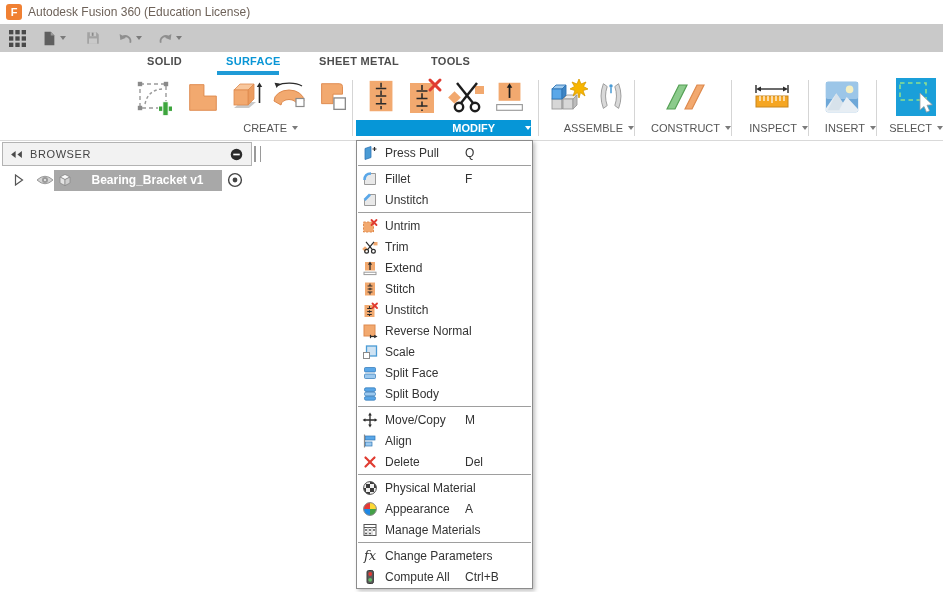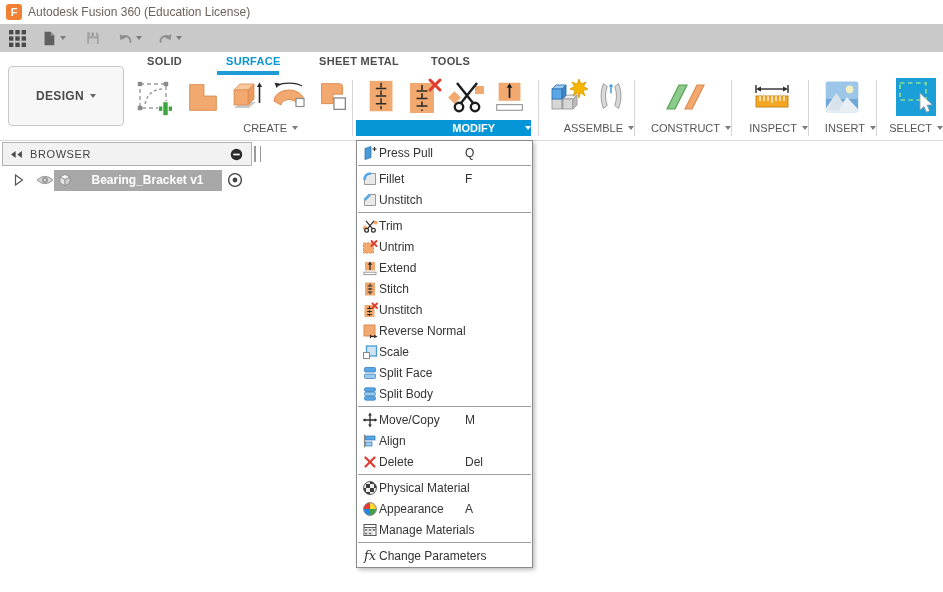--- a/index.html
+++ b/index.html
@@ -47,21 +47,21 @@
   .browser-grip{position:absolute;left:254px;top:146px;width:4px;height:16px;
                 border-left:2px solid #9a9a9a;border-right:1px solid #9a9a9a;}
   .tree-row{position:absolute;left:14px;top:169px;height:22px;display:flex;align-items:center;}
   .tree-hl{display:flex;align-items:center;background:#a8a8a8;height:21px;width:168px;}
   .tree-hl .lbl{flex:1;text-align:center;font-size:12px;font-weight:bold;color:#fff;white-space:nowrap;}
 
   
   .menu{position:absolute;left:356px;top:140px;width:175px;background:#fff;
         border:1px solid #8c8c8c;box-shadow:2px 2px 4px rgba(0,0,0,.25);padding:1px 0;}
   .mi{position:relative;height:21px;display:flex;align-items:center;padding-left:4px;cursor:default;}
-  .mi .mic{width:18px;height:16px;flex:none;display:flex;align-items:center;justify-content:center;}
+  .mi .mic{width:18px;height:16px;flex:none;margin-right:6px;display:flex;align-items:center;justify-content:center;}
   .mi .lbl{font-size:12px;color:#333;white-space:nowrap;text-align:right;}
   .mi .sc{position:absolute;left:108px;font-size:12px;color:#333;}
   .msep{border-top:1px solid #9e9e9e;margin:2px 1px;}
   .fx{font-family:"DejaVu Serif","Liberation Serif",serif;font-style:italic;font-size:13px;color:#333;line-height:14px;}
   svg{display:block;}
 </style>
 </head>
 <body>
 
 <div id="app">
@@ -130,24 +130,20 @@
       <svg width="15" height="15" viewBox="0 0 16 16">
           <path d="M3 5 L8 2.4 L13 5 L8 7.6 Z" fill="#c2c2c2" stroke="#555" stroke-width="0.8"></path>
           <path d="M3 5 V11 L8 13.6 V7.6 Z" fill="#9a9a9a" stroke="#555" stroke-width="0.8"></path>
           <path d="M13 5 V11 L8 13.6 V7.6 Z" fill="#7d7d7d" stroke="#555" stroke-width="0.8"></path>
         </svg>
       <span class="lbl">Bearing_</span>
     </div>
   </div>
 
   <div class="ribbon">
-    <div class="design-btn">
-      <span>DESIGN</span>
-        <span class="caret"></span>
-    </div>
 
     <div class="rtab" style="left:147px">SOLID</div>
     <div class="rtab active" style="left:226px">SURFACE</div>
     <div class="rtab" style="left:319px">SHEET METAL</div>
     <div class="rtab" style="left:431px">TOOLS</div>
     <div class="tab-underline"></div>
 
     <div class="ricon" style="left:134px">
       <svg width="40" height="40" viewBox="0 0 40 40">
           <rect x="5" y="7" width="26" height="24" fill="#fff" stroke="#9a9a9a" stroke-width="1.4" stroke-dasharray="4 3"></rect>
@@ -409,44 +405,44 @@
             <path d="M2.5 8 L8 2.5" stroke="#5AA7E8" stroke-width="2.6"></path>
           </svg>
         </span>
       <span class="lbl">Unstitch</span>
     </div>
     <div class="msep"></div>
 
     <div class="mi">
       <span class="mic">
           <svg width="16" height="16" viewBox="0 0 16 16">
+            <rect x="1.5" y="4" width="10" height="10" fill="#F2A96F" stroke="#DE8A4E" stroke-dasharray="2.2 1.4"></rect>
+            <g stroke="#E03C31" stroke-width="1.8" stroke-linecap="round">
+              <path d="M9.5 2 L14.5 7"></path>
+              <path d="M14.5 2 L9.5 7"></path>
+            </g>
+          </svg>
+        </span>
+      <span class="lbl">Untrim</span>
+    </div>
+
+    <div class="mi">
+      <span class="mic">
+          <svg width="16" height="16" viewBox="0 0 16 16">
             <rect x="1" y="8" width="4" height="4" transform="rotate(45 3 10)" fill="#F2A96F"></rect>
             <rect x="11.5" y="3" width="4" height="3.4" fill="#F2A96F"></rect>
             <g stroke="#2b2b2b" stroke-width="1.2" fill="none">
               <path d="M5.6 10.6 L12 2.8"></path>
               <path d="M10.4 10.6 L4 2.8"></path>
               <circle cx="4.6" cy="12.3" r="1.9"></circle>
               <circle cx="11.4" cy="12.3" r="1.9"></circle>
             </g>
           </svg>
         </span>
       <span class="lbl">Trim</span>
-    </div>
-
-    <div class="mi">
-      <span class="mic">
-          <svg width="16" height="16" viewBox="0 0 16 16">
-            <rect x="1.5" y="4" width="10" height="10" fill="#F2A96F" stroke="#DE8A4E" stroke-dasharray="2.2 1.4"></rect>
-            <g stroke="#E03C31" stroke-width="1.8" stroke-linecap="round">
-              <path d="M9.5 2 L14.5 7"></path>
-              <path d="M14.5 2 L9.5 7"></path>
-            </g>
-          </svg>
-        </span>
-      <span class="lbl">Untrim</span>
     </div>
 
     <div class="mi">
       <span class="mic">
           <svg width="16" height="16" viewBox="0 0 16 16">
             <rect x="3" y="2" width="10" height="8.5" fill="#F2A96F"></rect>
             <path d="M8 10 V4.6" stroke="#2b2b2b" stroke-width="1.3"></path>
             <path d="M8 1.6 L5.9 4.8 H10.1 Z" fill="#2b2b2b"></path>
             <rect x="2" y="12.2" width="12" height="2.4" fill="#fff" stroke="#9a9a9a"></rect>
           </svg>
@@ -612,16 +608,27 @@
     </div>
     <div class="msep"></div>
 
     <div class="mi">
       <span class="mic">
           <span class="fx">fx</span>
         </span>
       <span class="lbl">Change Parameters</span>
     </div>
 
+    <div class="mi">
+      <span class="mic">
+          <svg width="16" height="16" viewBox="0 0 16 16">
+            <rect x="5" y="1.5" width="6.4" height="13" rx="1.6" fill="#5a5a5a" stroke="#3a3a3a"></rect>
+            <circle cx="8.2" cy="5" r="1.9" fill="#E53935"></circle>
+            <circle cx="8.2" cy="10.8" r="1.9" fill="#66BB6A"></circle>
+          </svg>
+        </span>
+      <span class="lbl">Compute All</span>
+      <span class="sc">Ctrl+B</span>
+    </div>
 
   </div>
 
 </div>
 
 </body></html>

